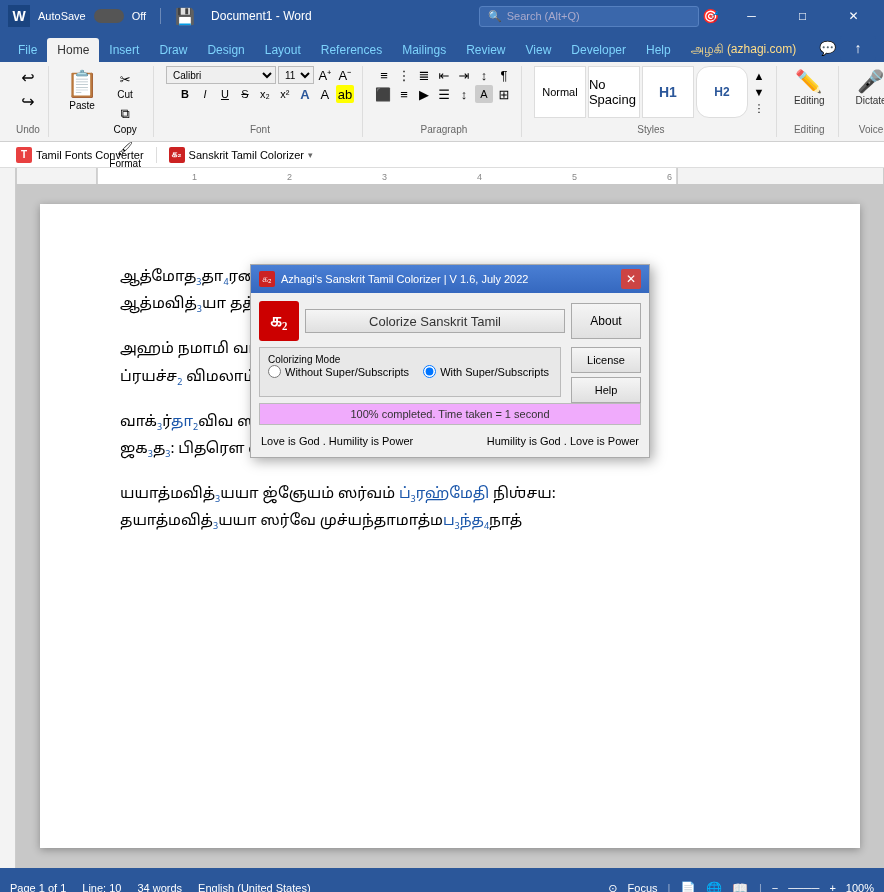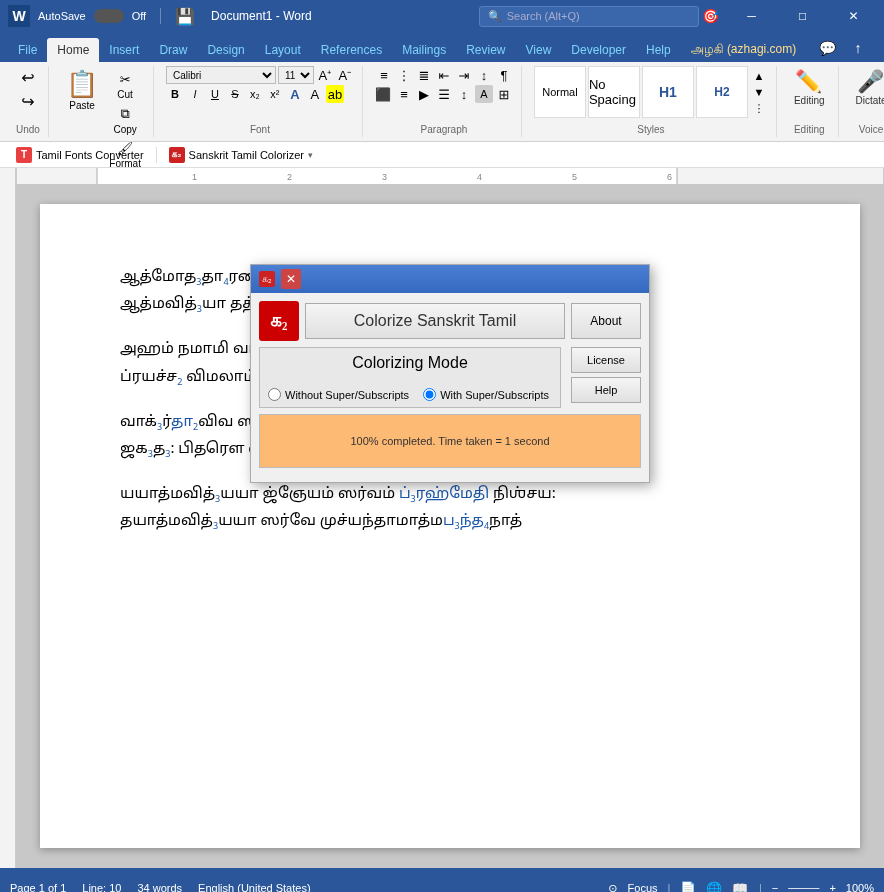--- a/index.html
+++ b/index.html
@@ -51,45 +51,45 @@
     
     .dialog-overlay { position: absolute; top: 0; left: 0; right: 0; bottom: 0; z-index: 100; pointer-events: none; }
     .dialog { position: absolute; top: 60px; left: 210px; width: 400px; background: #f0f0f0; border: 1px solid #aaa; box-shadow: 3px 3px 12px rgba(0,0,0,0.35); pointer-events: all; }
     .dialog-titlebar { background: linear-gradient(to bottom, #4a7fd4, #3568bf); height: 28px; display: flex; align-items: center; padding: 0 8px; color: white; font-size: 12px; gap: 6px; }
     .dialog-titlebar-icon { width: 16px; height: 16px; }
     .dialog-titlebar-text { flex: 1; font-size: 11px; }
     .dialog-close { width: 20px; height: 20px; background: #cc4444; border-radius: 2px; display: flex; align-items: center; justify-content: center; color: white; font-size: 12px; cursor: pointer; }
     .dialog-body { padding: 8px; }
     .dialog-row { display: flex; gap: 6px; align-items: center; margin-bottom: 6px; }
     .dialog-logo { width: 40px; height: 40px; background: #cc0000; border-radius: 3px; display: flex; align-items: center; justify-content: center; color: white; font-size: 18px; font-weight: bold; font-family: serif; }
-    .dialog-main-btn { flex: 1; height: 36px; background: linear-gradient(to bottom, #f5f5f5, #e0e0e0); border: 1px solid #aaa; cursor: pointer; font-size: 16px; color: #333; }
+    .dialog-main-btn { flex: 1; height: 24px; background: linear-gradient(to bottom, #f5f5f5, #e0e0e0); border: 1px solid #aaa; cursor: pointer; font-size: 13px; color: #333; }
     .dialog-about-btn { width: 70px; height: 36px; background: linear-gradient(to bottom, #f5f5f5, #e0e0e0); border: 1px solid #aaa; cursor: pointer; font-size: 12px; }
     .dialog-section { border: 1px solid #bbb; background: #e8e8e8; padding: 6px 8px; margin-bottom: 6px; }
-    .dialog-section-title { font-size: 16px; margin-bottom: 16px; text-align: center; }
+    .dialog-section-title { font-size: 10px; margin-bottom: 0; }
     .radio-group { display: flex; gap: 14px; }
     .radio-item { display: flex; align-items: center; gap: 4px; font-size: 11px; cursor: pointer; }
     .dialog-side-btns { display: flex; flex-direction: column; gap: 4px; margin-left: 4px; }
     .dialog-side-btn { width: 70px; height: 26px; background: linear-gradient(to bottom, #f5f5f5, #e0e0e0); border: 1px solid #aaa; cursor: pointer; font-size: 11px; }
-    .dialog-status { background: #fdba74; border: 1px solid #bbb; padding: 20px 8px; text-align: center; font-size: 11px; color: #333; margin-bottom: 6px; }
+    .dialog-status { background: #f0abfc; border: 1px solid #bbb; padding: 4px 8px; text-align: center; font-size: 11px; color: #333; margin-bottom: 6px; }
     .dialog-footer { display: flex; justify-content: space-between; padding: 4px 2px 2px; font-size: 11px; }
     .footer-left { color: #000; }
     .footer-right { color: #000; }
 
     
     .doc-text { font-family: 'Noto Sans Tamil', Arial, sans-serif; font-size: 15px; line-height: 1.8; color: #000; }
     .doc-para { margin-bottom: 18px; }
     .blue { color: #1a56aa; }
     .sub { font-size: 9px; vertical-align: sub; }
 
     
     .paste-btn { display: flex; flex-direction: column; align-items: center; padding: 3px 5px; cursor: pointer; border-radius: 3px; }
     .paste-icon { font-size: 26px; color: #2b579a; }
 
     
-    .font-col { display: flex; flex-direction: column; gap: 1px; }
+    .font-col { display: flex; flex-direction: column; gap: 1px; align-items: flex-end; }
     .font-row { display: flex; gap: 2px; align-items: center; }
     .font-select { width: 110px; height: 18px; font-size: 10px; border: 1px solid #bbb; padding: 0 2px; }
     .font-size-select { width: 36px; height: 18px; font-size: 10px; border: 1px solid #bbb; padding: 0 2px; }
     .ribbon-icon-btn { width: 18px; height: 18px; display: flex; align-items: center; justify-content: center; font-size: 11px; cursor: pointer; border: 1px solid transparent; border-radius: 2px; }
     .bold { font-weight: bold; }
     .italic { font-style: italic; }
     .underline { text-decoration: underline; }
 
     
     .styles-list { display: flex; gap: 2px; height: 52px; overflow: hidden; }
@@ -230,21 +230,21 @@
     </div>
     <div class="ribbon-group-label">Paragraph</div>
   </div>
 
   <div class="ribbon-group">
     <div class="ribbon-group-items">
       <div class="styles-list">
         <div class="style-item" style="font-size:11px;">Normal</div>
         <div class="style-item" style="font-size:13px;">No Spacing</div>
         <div class="style-item" style="font-size:14px;font-weight:bold;color:#2b579a;">H1</div>
-        <div class="style-item" style="font-size:12px;font-weight:bold;color:#2b579a;">H2</div>
+        <div class="style-item" style="font-size:12px;font-weight:bold;color:#2b579a;border-radius:13px;">H2</div>
       </div>
       <div style="display:flex;flex-direction:column;justify-content:space-between;height:52px;padding:2px 0;">
         <div class="ribbon-icon-btn">▲</div>
         <div class="ribbon-icon-btn">▼</div>
         <div class="ribbon-icon-btn">⋮</div>
       </div>
     </div>
     <div class="ribbon-group-label">Styles</div>
   </div>
 
@@ -305,20 +305,21 @@
 
 <div class="doc-area">
   <div class="left-ruler"></div>
   <div class="doc-scroll">
     <div class="page">
 
       <div class="dialog-overlay">
         <div class="dialog">
           <div class="dialog-titlebar">
             <div class="dialog-titlebar-icon" style="background:#cc2222;border-radius:2px;color:white;font-size:9px;display:flex;align-items:center;justify-content:center;">க₂</div>
+            <span class="dialog-titlebar-text">Azhagi's Sanskrit Tamil Colorizer | V 1.6, July 2022</span>
             <div class="dialog-close">✕</div>
           </div>
           <div class="dialog-body">
             <div class="dialog-row">
               <div class="dialog-logo">க₂</div>
               <button class="dialog-main-btn">Colorize Sanskrit Tamil</button>
               <button class="dialog-about-btn">About</button>
             </div>
             <div style="display:flex;gap:6px;">
               <div class="dialog-section" style="flex:1;">
@@ -333,20 +334,24 @@
                     <span>With Super/Subscripts</span>
                   </label>
                 </div>
               </div>
               <div class="dialog-side-btns">
                 <button class="dialog-side-btn">License</button>
                 <button class="dialog-side-btn">Help</button>
               </div>
             </div>
             <div class="dialog-status">100% completed. Time taken = 1 second</div>
+            <div class="dialog-footer">
+              <span class="footer-left">Love is God . Humility is Power</span>
+              <span class="footer-right">Humility is God . Love is Power</span>
+            </div>
           </div>
         </div>
       </div>
 
       <div class="doc-text">
         <div class="doc-para">
           <div>ஆத்மோத<span class="sub blue">3</span>தா<span class="sub blue">4</span>ரணகாமாநாம் <span class="blue">த<span class="sub">3</span>கூணாமூர்த்யநுக்<span class="sub">3</span>ரஹாத்</span></div>
           <div>ஆத்மவித்<span class="sub blue">3</span>யா தத்ப<span class="sub blue">2</span>லம் ச ப்ரவர்<span class="blue">தே<span class="sub">4</span></span>தாம் நிரந்தரம்</div>
         </div>
         <div class="doc-para">

